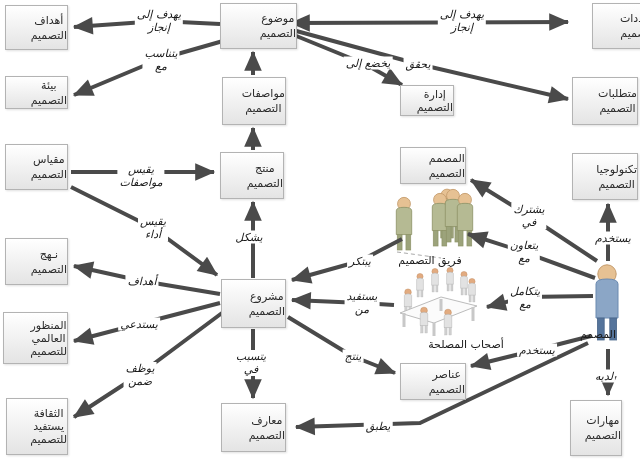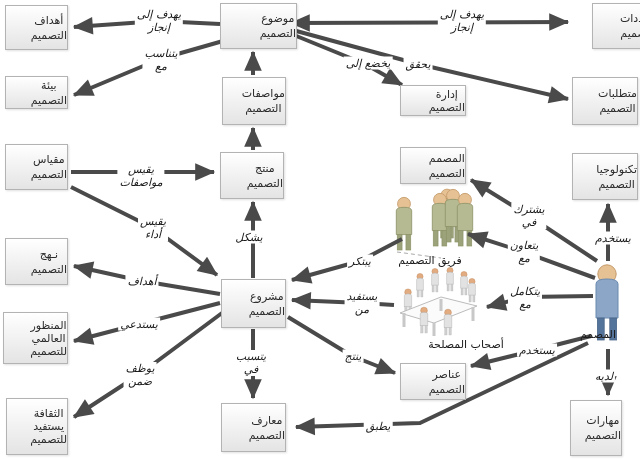--- a/index.html
+++ b/index.html
@@ -148,21 +148,21 @@
     </div>
   <div class="node" style="left:221px;top:279px;width:65px;height:49px">
       <span class="nl">مشروع
 التصميم</span>
     </div>
   <div class="node" style="left:221px;top:403px;width:65px;height:49px">
       <span class="nl">معارف
 التصميم</span>
     </div>
 
-  <div class="node small" style="left:400px;top:85px;width:66px;height:31px">
+  <div class="node small" style="left:400px;top:85px;width:54px;height:31px">
       <span class="nl">إدارة
 التصميم</span>
     </div>
   <div class="node" style="left:400px;top:147px;width:66px;height:37px">
       <span class="nl">المصمم
 التصميم</span>
     </div>
   <div class="node" style="left:400px;top:363px;width:66px;height:37px">
       <span class="nl">عناصر
 التصميم</span>

